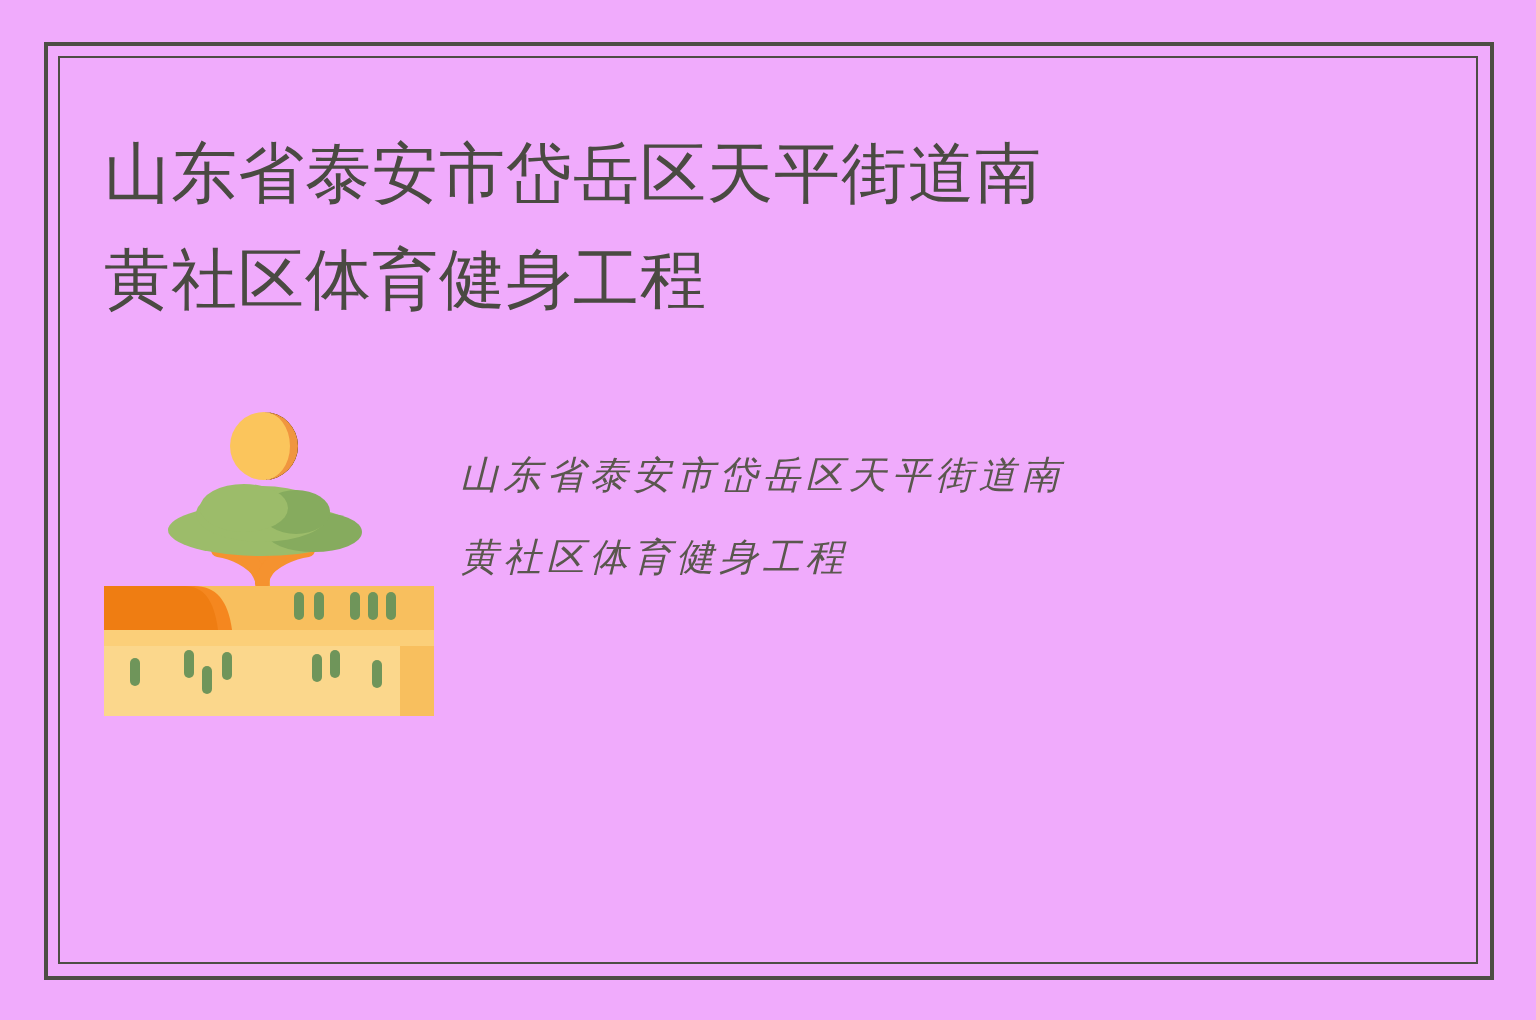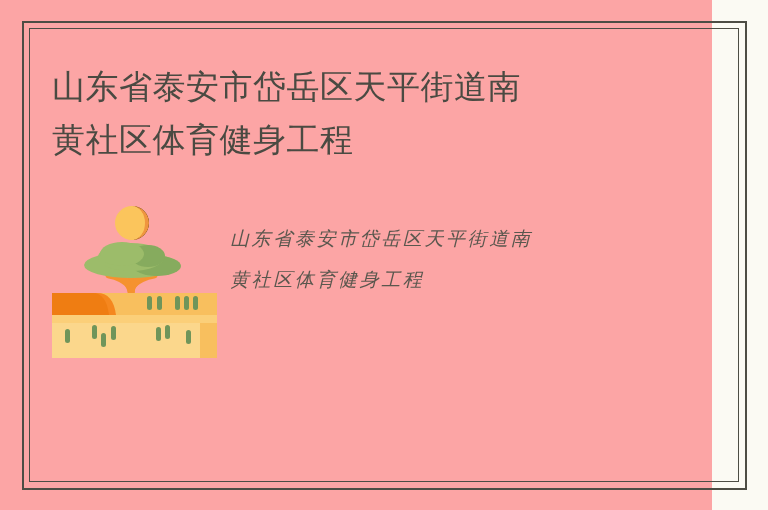--- a/index.html
+++ b/index.html
@@ -9,23 +9,23 @@
   body {
     width: 768px;
     height: 510px;
     background: #fbfaf3;
     font-family: "Liberation Sans", "DejaVu Sans", sans-serif;
     overflow: hidden;
   }
 
   .page {
     position: relative;
-    width: 712px;
+    width: 768px;
     height: 510px;
-    background: #fca5a5;
+    background: #f0abfc;
     box-sizing: border-box;
   }
 
   
   .frame-outer {
     position: absolute;
     left: 22px;
     top: 21px;
     width: 725px;
     height: 469px;

